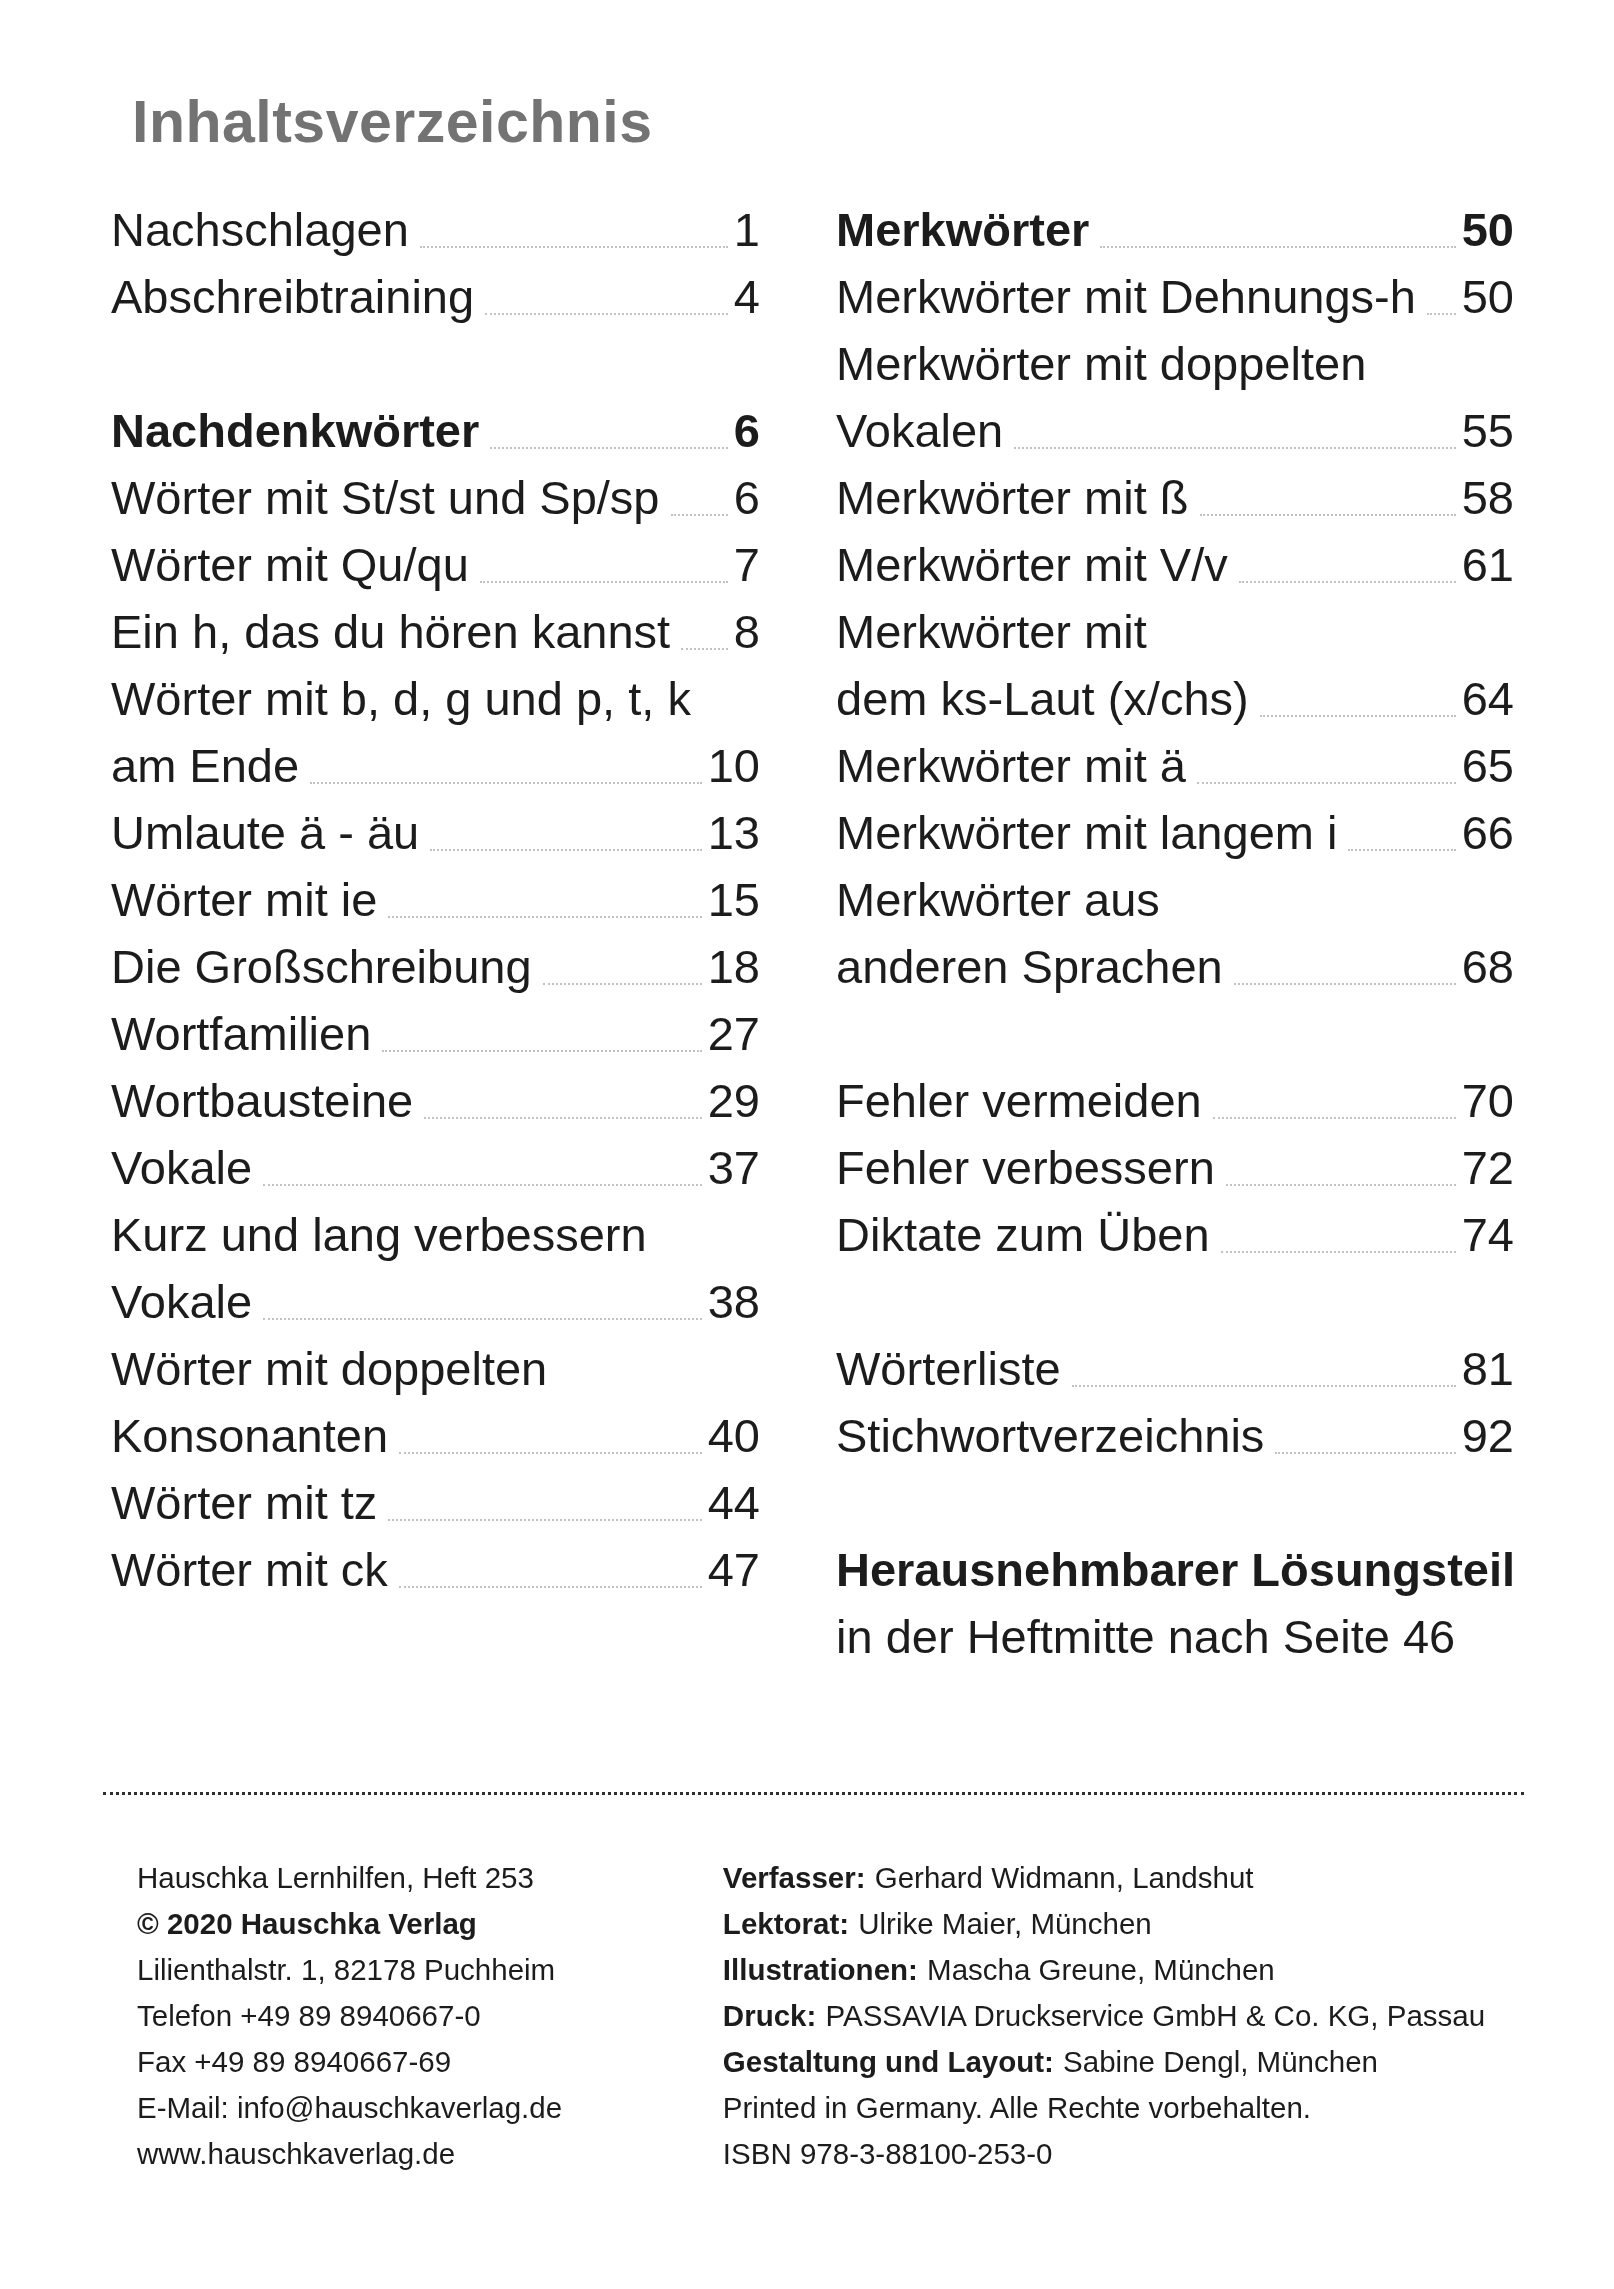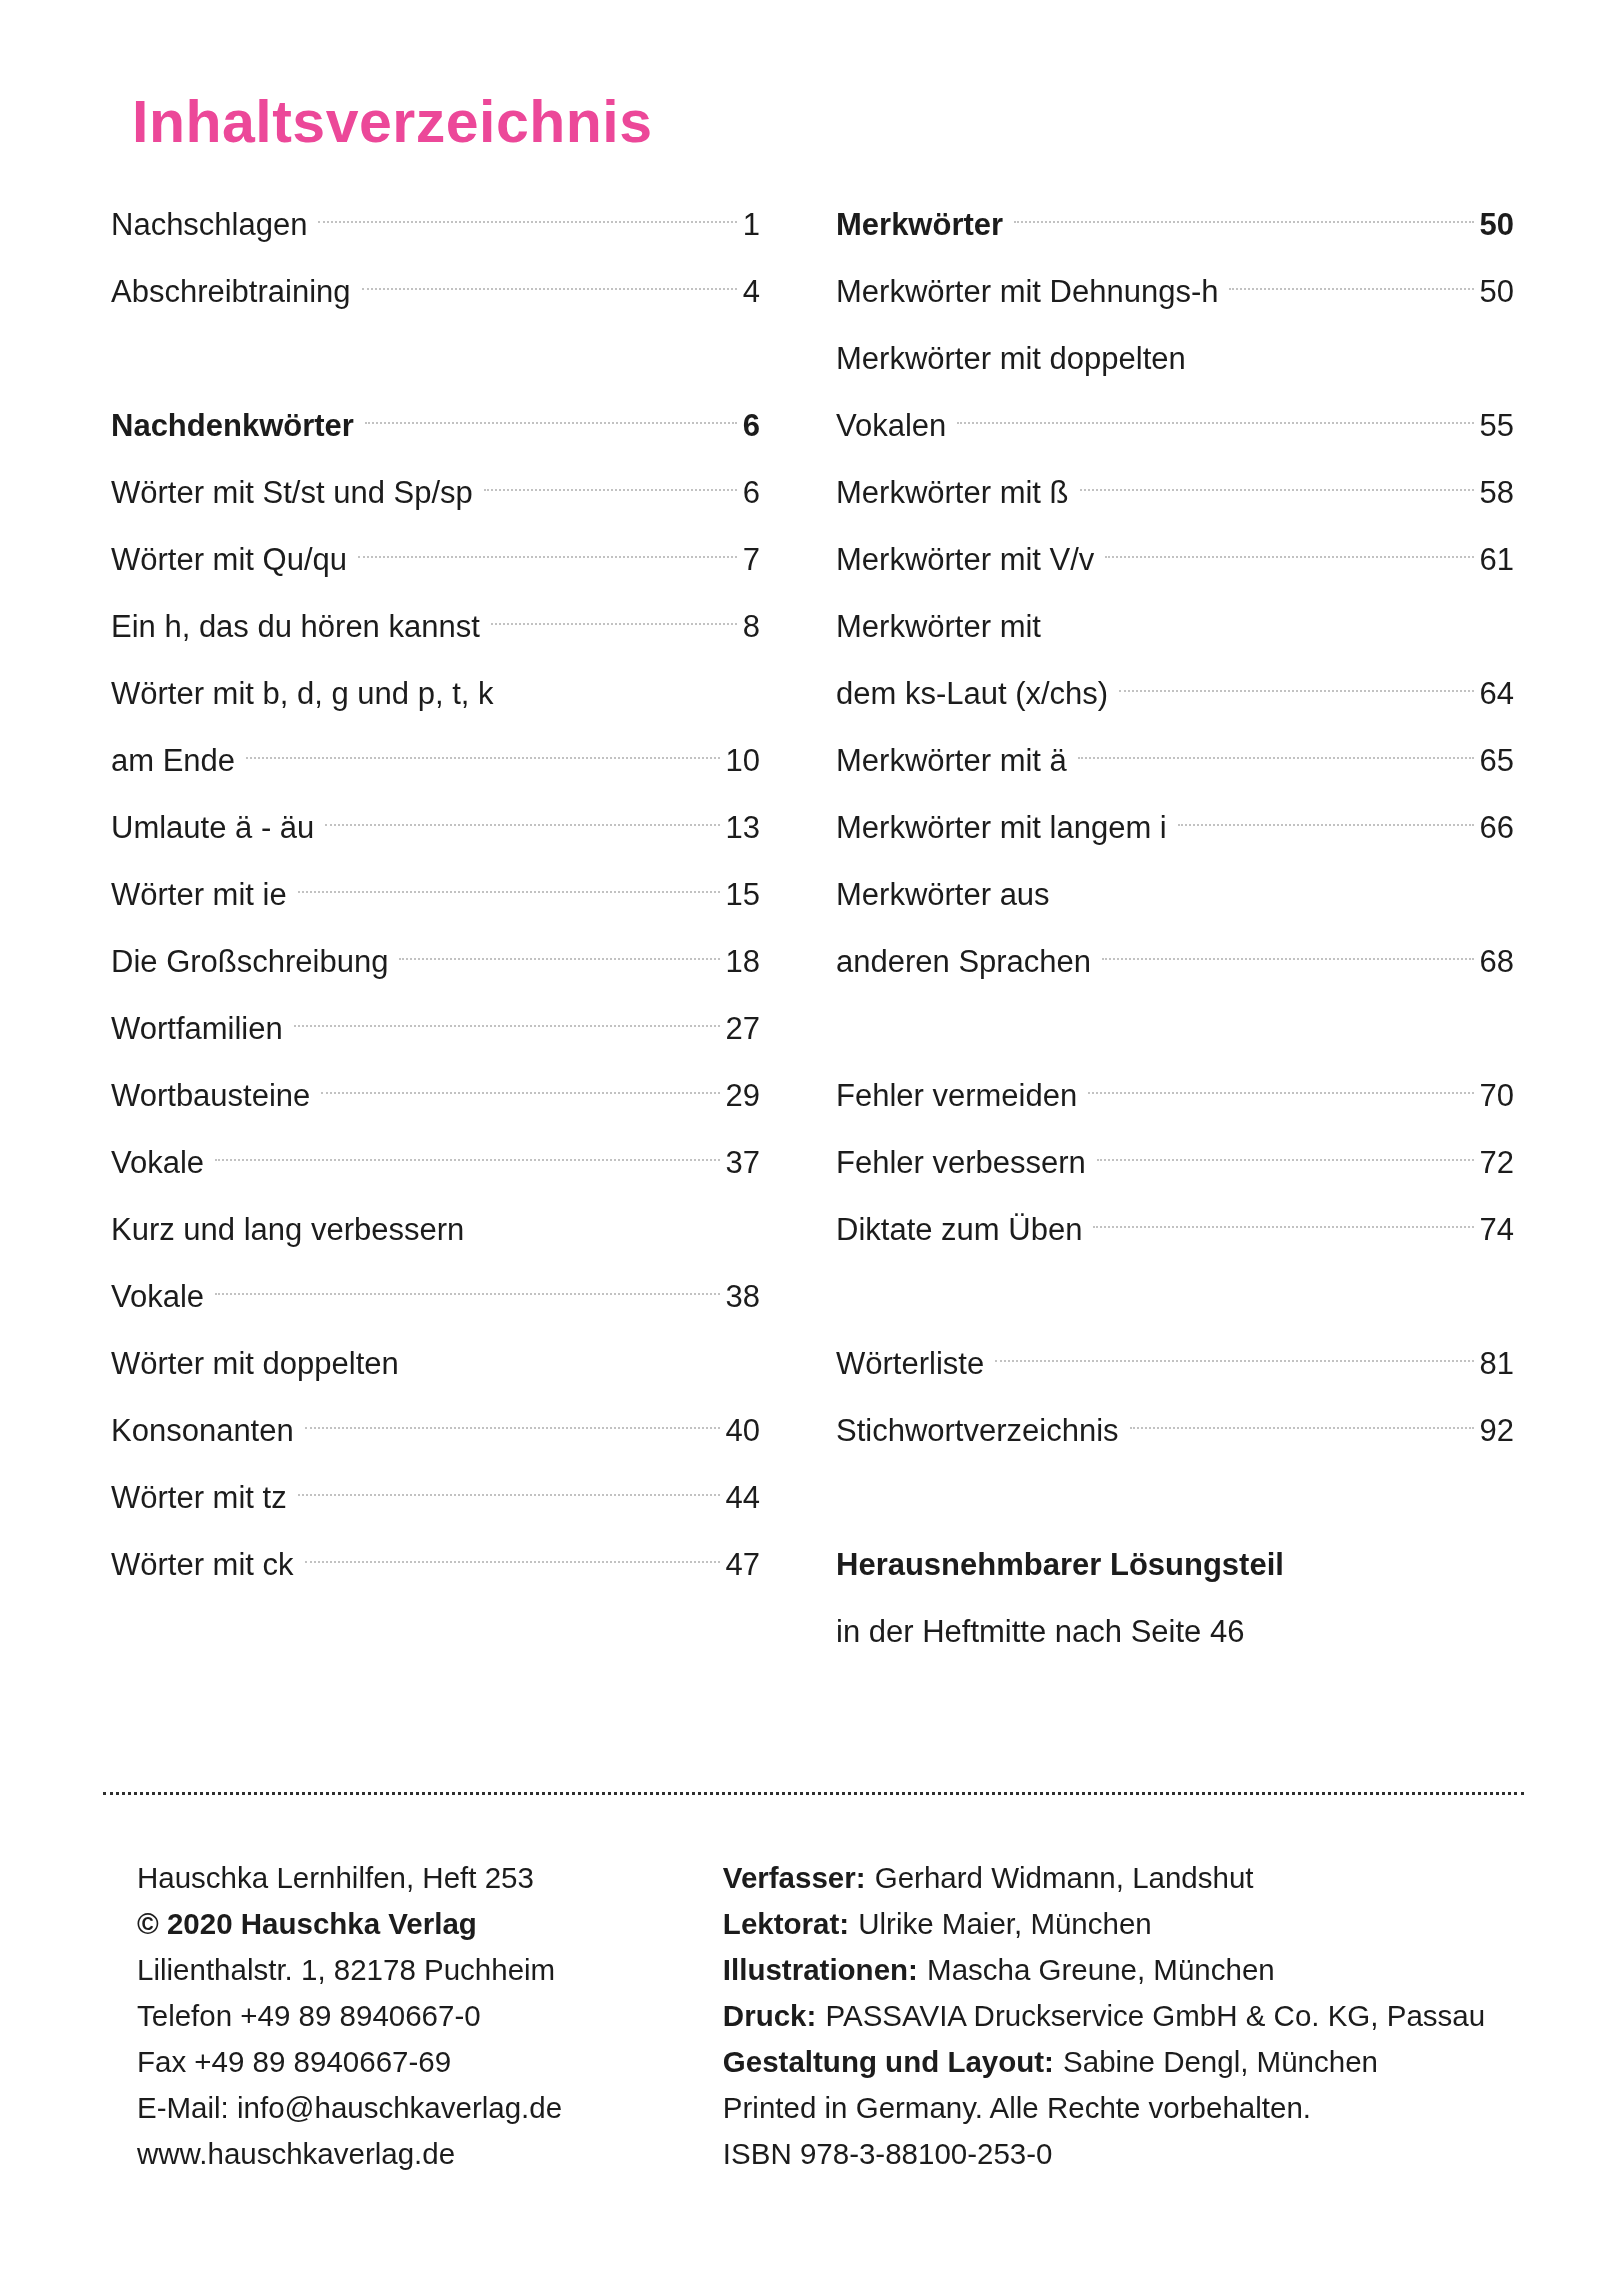--- a/index.html
+++ b/index.html
@@ -13,22 +13,22 @@
     font-size:59px;font-weight:bold;color:#1e78be;letter-spacing:0.5px;
   }
   .toc{
     position:absolute;left:111px;top:196px;width:1403px;
     display:flex;align-items:flex-start;
   }
   .col{box-sizing:border-box;}
   .col.left{width:649px;margin-right:76px;}
   .col.right{width:678px;}
   .row{
-    height:67px;display:flex;align-items:center;
-    box-sizing:border-box;padding-bottom:10px;font-size:31px;
+    height:67px;display:flex;align-items:flex-end;
+    box-sizing:border-box;padding-bottom:10px;font-size:47px;
   }
   .row.bold{font-weight:bold;}
   .row .label{white-space:nowrap;line-height:1;}
   .row .leader{
     flex:1;height:0;border-bottom:2.8px dotted #c2c2c2;
     margin:0 5.5px 4.6px 11px;min-width:18.5px;
   }
   .row .num{line-height:1;text-align:right;}
   .sep{
     position:absolute;left:103px;top:1792px;width:1421px;height:0;
@@ -42,21 +42,21 @@
   .f-left{width:581px;}
   .f-right{width:821px;}
   .f-line{height:46px;display:flex;align-items:flex-end;line-height:1.1;white-space:nowrap;}
   .f-line.bold{font-weight:bold;}
   .f-line b{font-weight:bold;margin-right:9.2px;}
 </style>
 </head>
 <body>
 
 <div class="page">
-  <h1 class="title" style="color: #ec4899;">Inhaltsverzeichnis</h1>
+  <h1 class="title" style="color: #737373;">Inhaltsverzeichnis</h1>
 
   <div class="toc">
     <div class="col left" id="toc-left">
         <div class="row">
           <span class="label">Nachschlagen</span>
           <span class="leader"></span>
           <span class="num">1</span>
         </div>
         <div class="row">
           <span class="label">Abschreibtraining</span>

